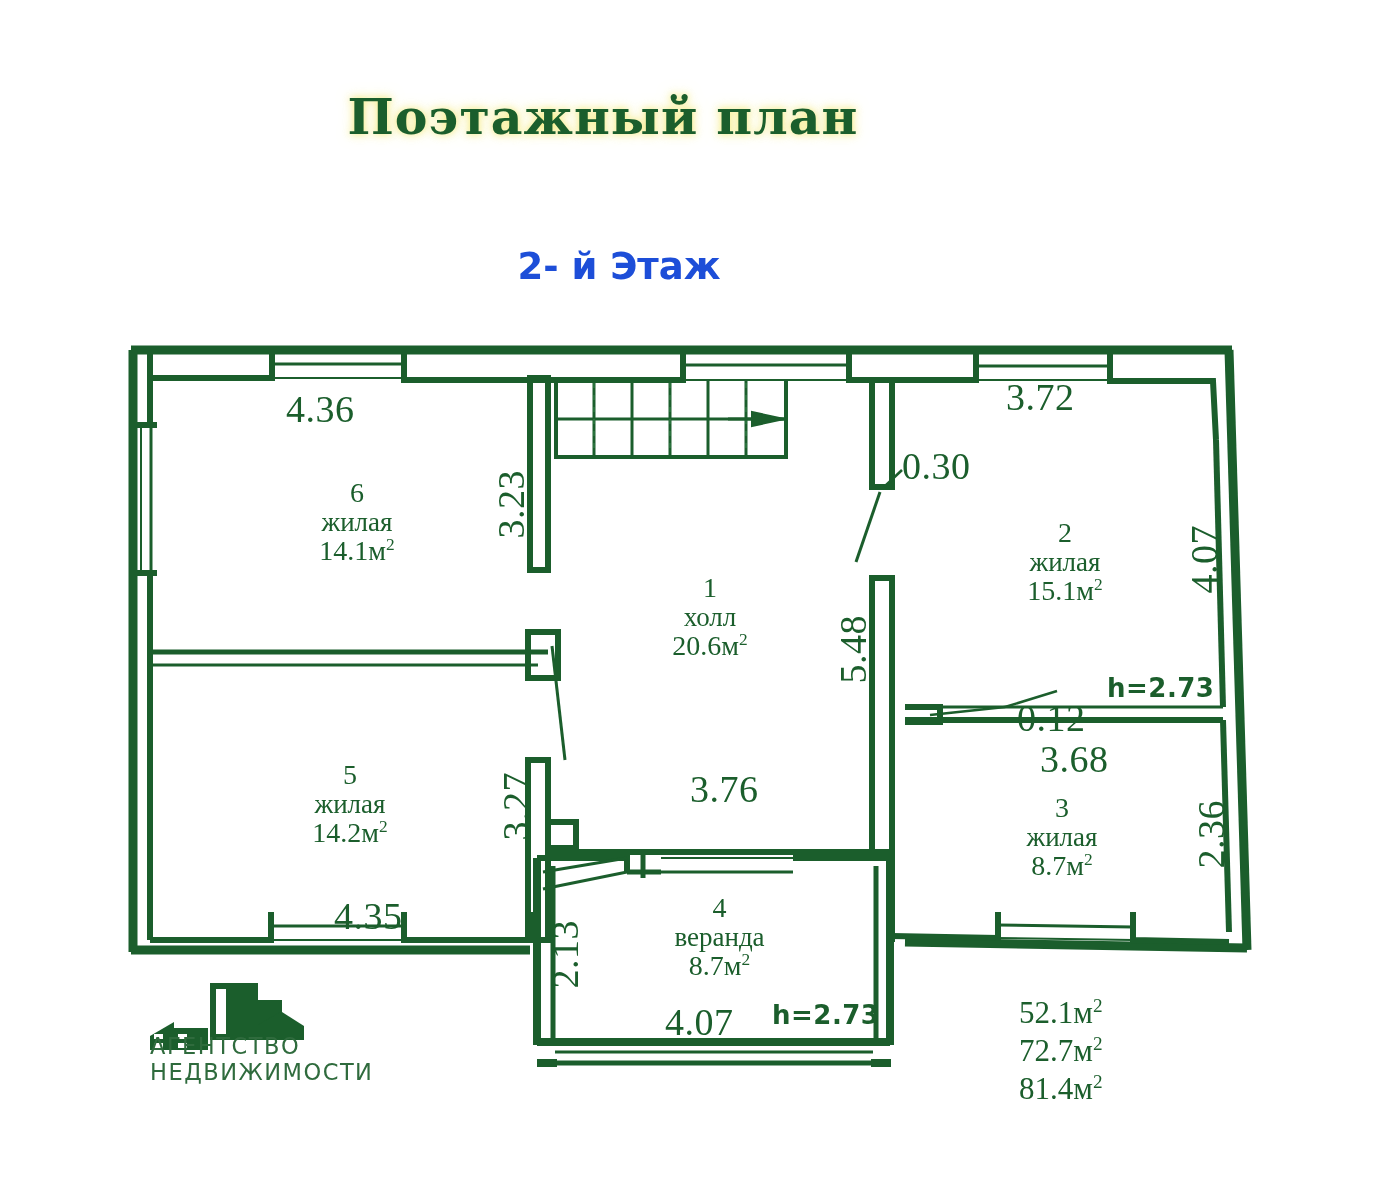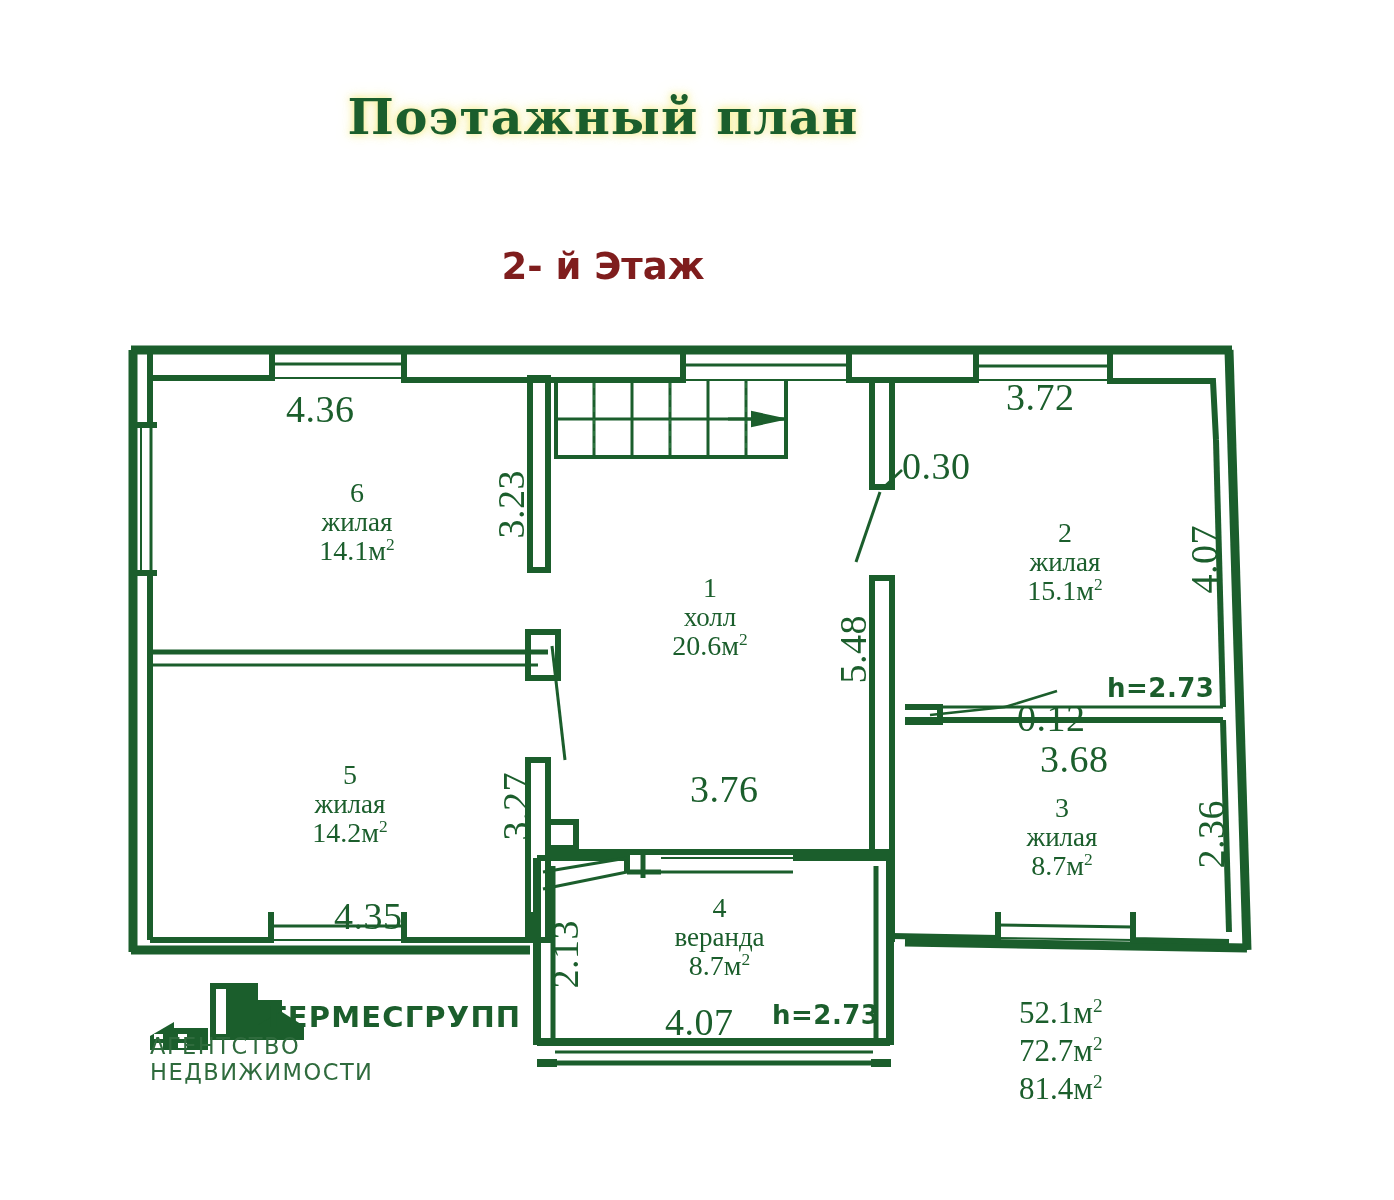--- a/index.html
+++ b/index.html
@@ -21,22 +21,23 @@
     letter-spacing:1px;
     color:#1b5e2c;
     top:88px;
     text-shadow:0 0 7px rgba(245,235,120,.85), 0 0 14px rgba(245,235,120,.55);
   }
   .ttl-sub{
     position:absolute;width:100%;text-align:center;
     font-family:"DejaVu Sans", sans-serif;
     font-weight:bold;
     font-size:37px;
-    color:#7f1d1d;
+    color:#1d4ed8;
     top:245px;
+    padding-left:16px;
   }
 
   .lbl{
     position:absolute;
     font-family:"Liberation Serif", serif;
     color:#1b5e2c;
     white-space:nowrap;
     line-height:1.04;
   }
   .dim{font-size:38px;letter-spacing:.5px;}
@@ -282,17 +283,16 @@
 
         <polygon points="22,50 58,50 58,72 22,72"></polygon>
         <polygon points="0,58 24,44 24,72 0,72"></polygon>
 
         <rect x="4" y="56" width="9" height="5" fill="#ffffff"></rect>
         <rect x="4" y="65" width="9" height="5" fill="#ffffff"></rect>
         <rect x="28" y="56" width="9" height="5" fill="#ffffff"></rect>
         <rect x="28" y="65" width="9" height="5" fill="#ffffff"></rect>
       </g>
     </svg>
-    <div class="logo-txt1">ГЕРМЕСГРУПП</div>
     <div class="logo-txt2">АГЕНТСТВО НЕДВИЖИМОСТИ</div>
   </div>
 
 </div>
 
 </body></html>

